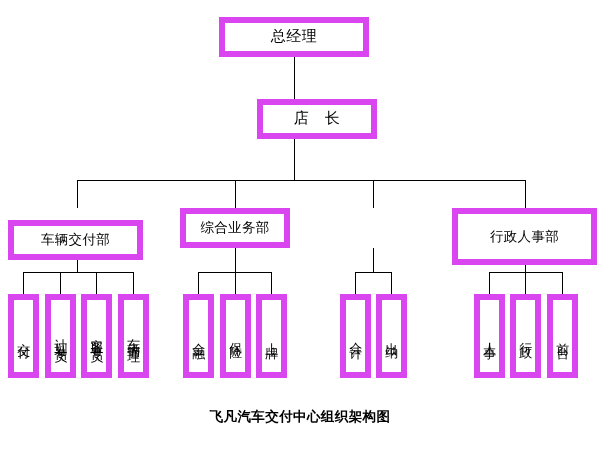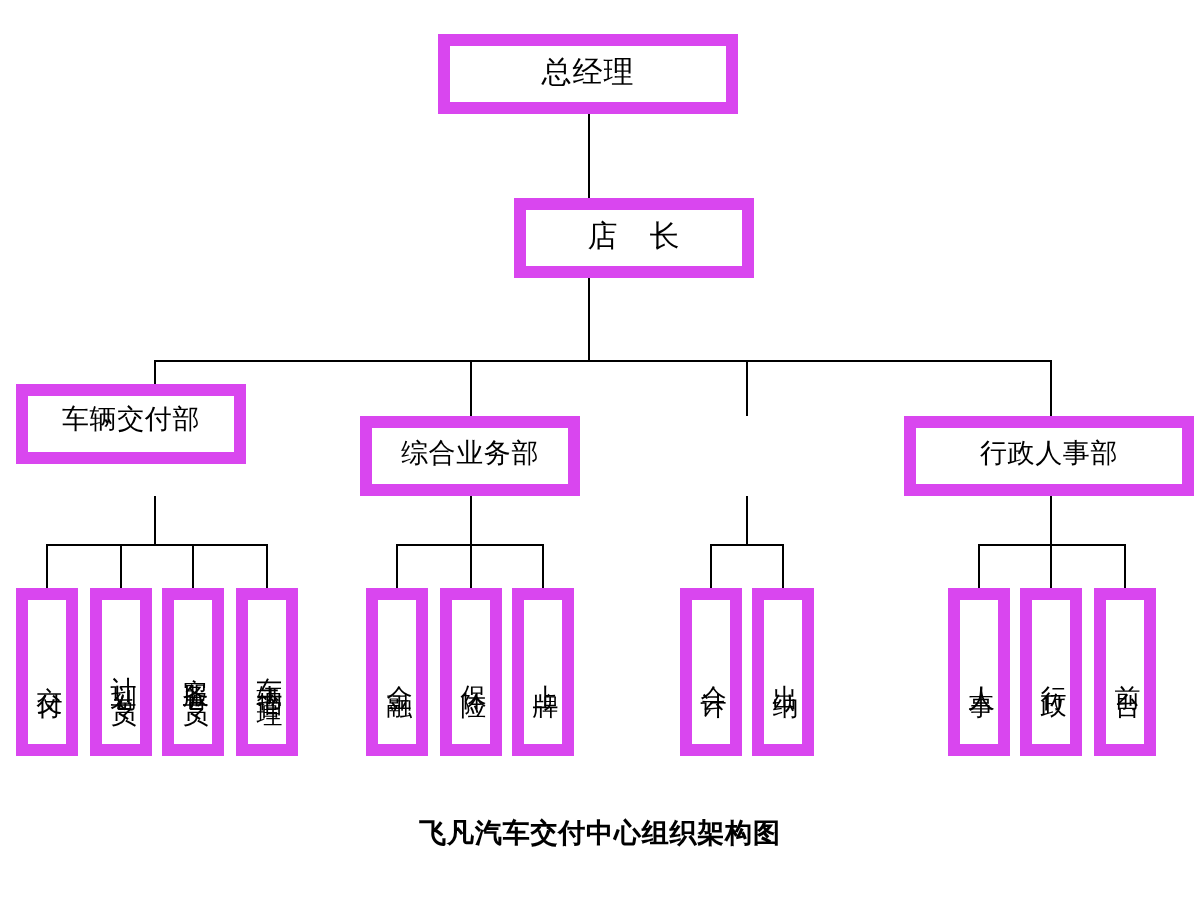--- a/index.html
+++ b/index.html
@@ -98,30 +98,30 @@
   </div>
 
   <div class="ln ln-v" style="left:294px; top:139px; height:42px;"></div>
   <div class="ln ln-h" style="left:77px; top:180px; width:449px;"></div>
 
   <div class="ln ln-v" style="left:77px; top:180px; height:28px;"></div>
   <div class="ln ln-v" style="left:235px; top:180px; height:28px;"></div>
   <div class="ln ln-v" style="left:373px; top:180px; height:28px;"></div>
   <div class="ln ln-v" style="left:525px; top:180px; height:28px;"></div>
 
-  <div class="node level-dept" style="left:8px; top:192px; width:115px; height:40px;font-family:Liberation Mono, monospace;">
+  <div class="node level-dept" style="left:8px; top:220px; width:135px; height:40px;">
     <span class="node-label">车辆交付部</span>
   </div>
 
   <div class="node level-dept" style="left:180px; top:208px; width:110px; height:40px;">
     <span class="node-label">综合业务部</span>
   </div>
 
 
-  <div class="node level-dept" style="left:452px; top:208px; width:145px; height:40px;">
+  <div class="node level-dept" style="left:452px; top:208px; width:145px; height:57px;">
     <span class="node-label">行政人事部</span>
   </div>
 
   <div class="ln ln-v" style="left:77px; top:248px; height:24px;"></div>
   <div class="ln ln-h" style="left:23px; top:272px; width:110px;"></div>
   <div class="ln ln-v" style="left:23px; top:272px; height:22px;"></div>
   <div class="ln ln-v" style="left:60px; top:272px; height:22px;"></div>
   <div class="ln ln-v" style="left:96px; top:272px; height:22px;"></div>
   <div class="ln ln-v" style="left:133px; top:272px; height:22px;"></div>
 

